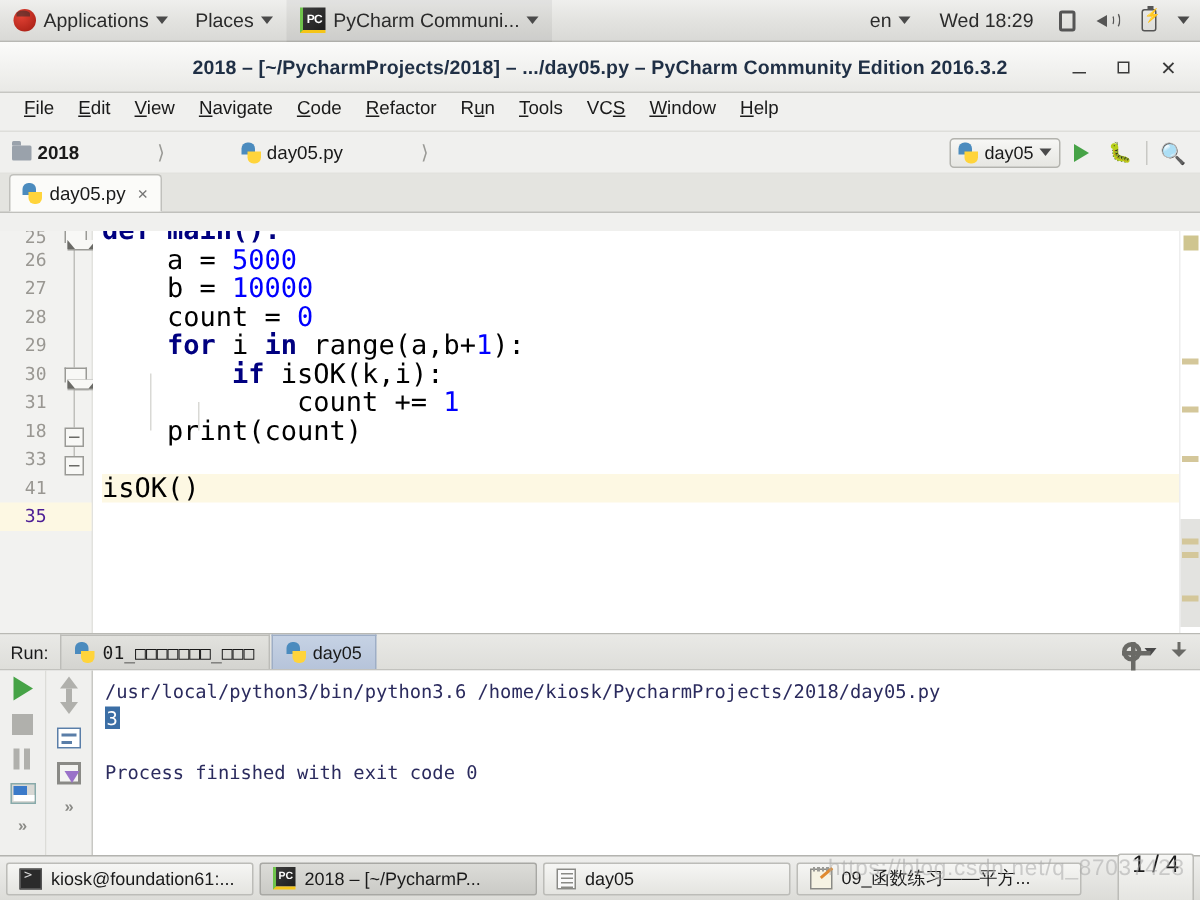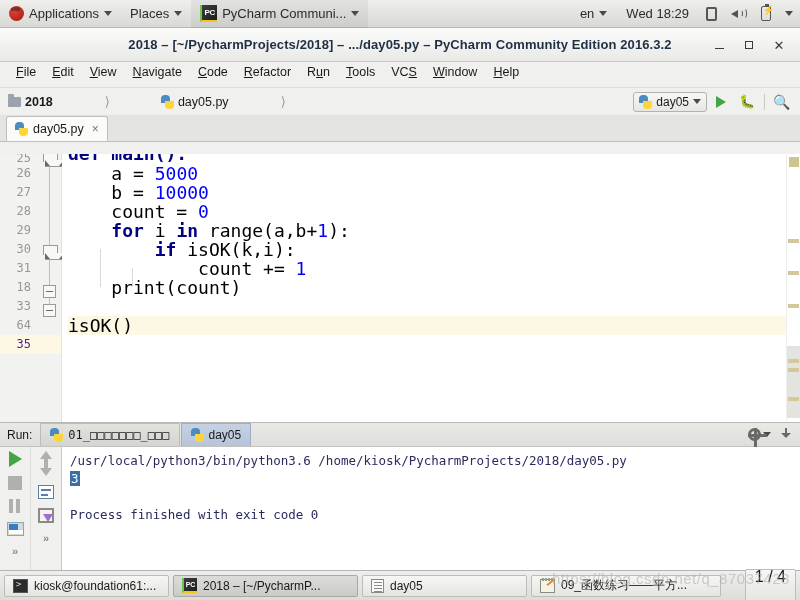--- a/index.html
+++ b/index.html
@@ -404,21 +404,21 @@
       <div class="gutter">
         <div class="ln" style="height:10px;line-height:8px;overflow:hidden;">25</div>
         <div class="ln">26</div>
         <div class="ln">27</div>
         <div class="ln">28</div>
         <div class="ln">29</div>
         <div class="ln">30</div>
         <div class="ln">31</div>
         <div class="ln">18</div>
         <div class="ln">33</div>
-        <div class="ln">64</div>
+        <div class="ln">41</div>
         <div class="ln cur">35</div>
 
         <div class="foldcol">
           <div class="fold-line" style="top:0px;height:155px;"></div>
           <div class="fold-box arrow" style="top:-2px;"></div>
           <div class="fold-box arrow" style="top:91px;"></div>
           <div class="fold-box" style="top:131px;"></div>
           <div class="fold-box" style="top:150px;"></div>
         </div>
       </div>

